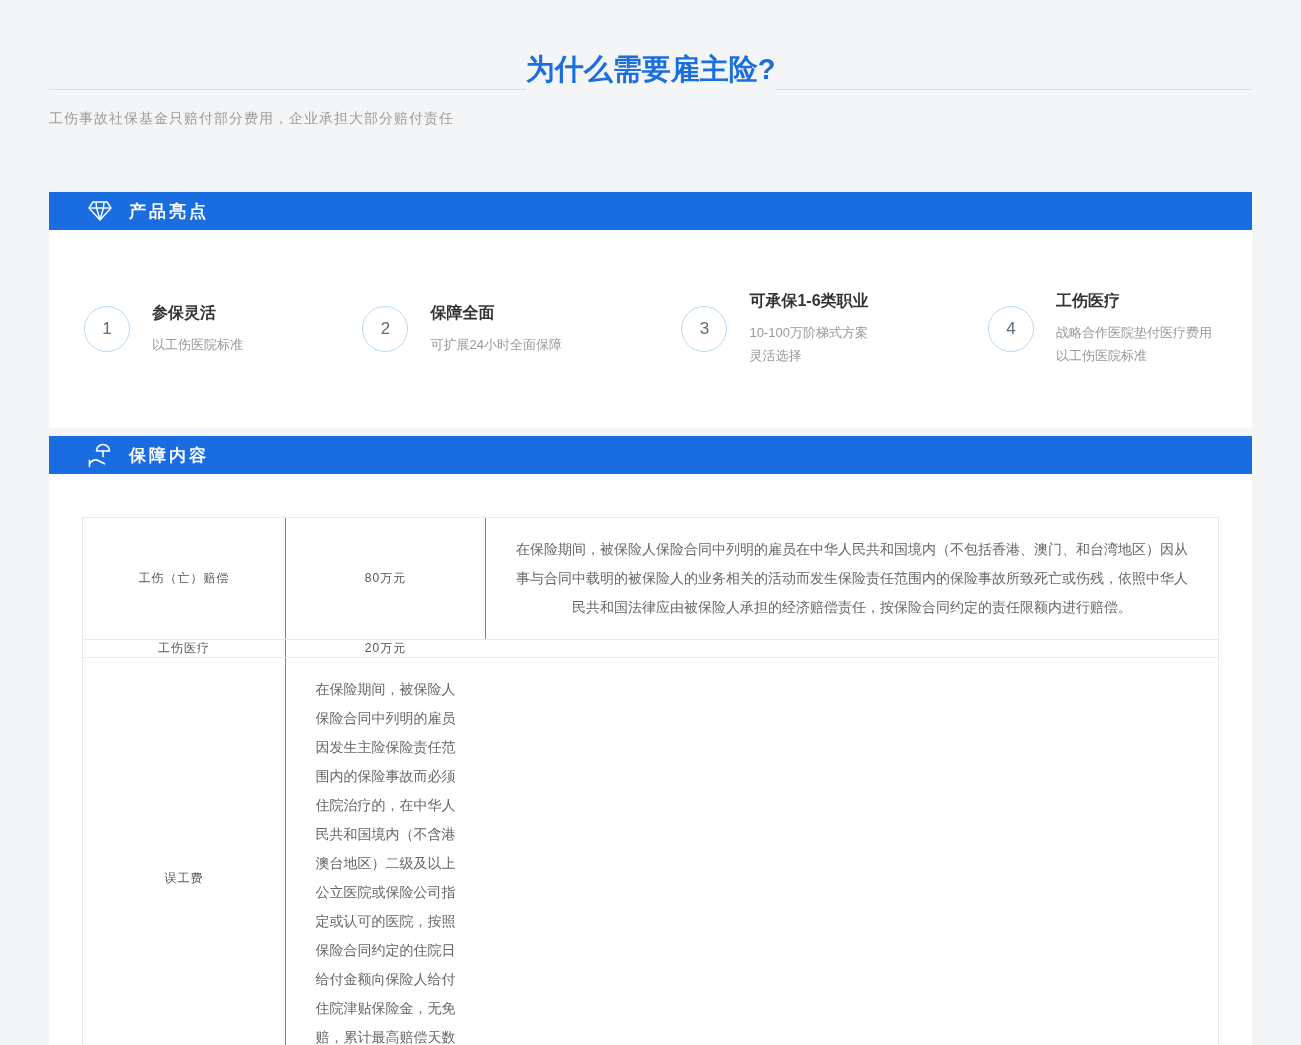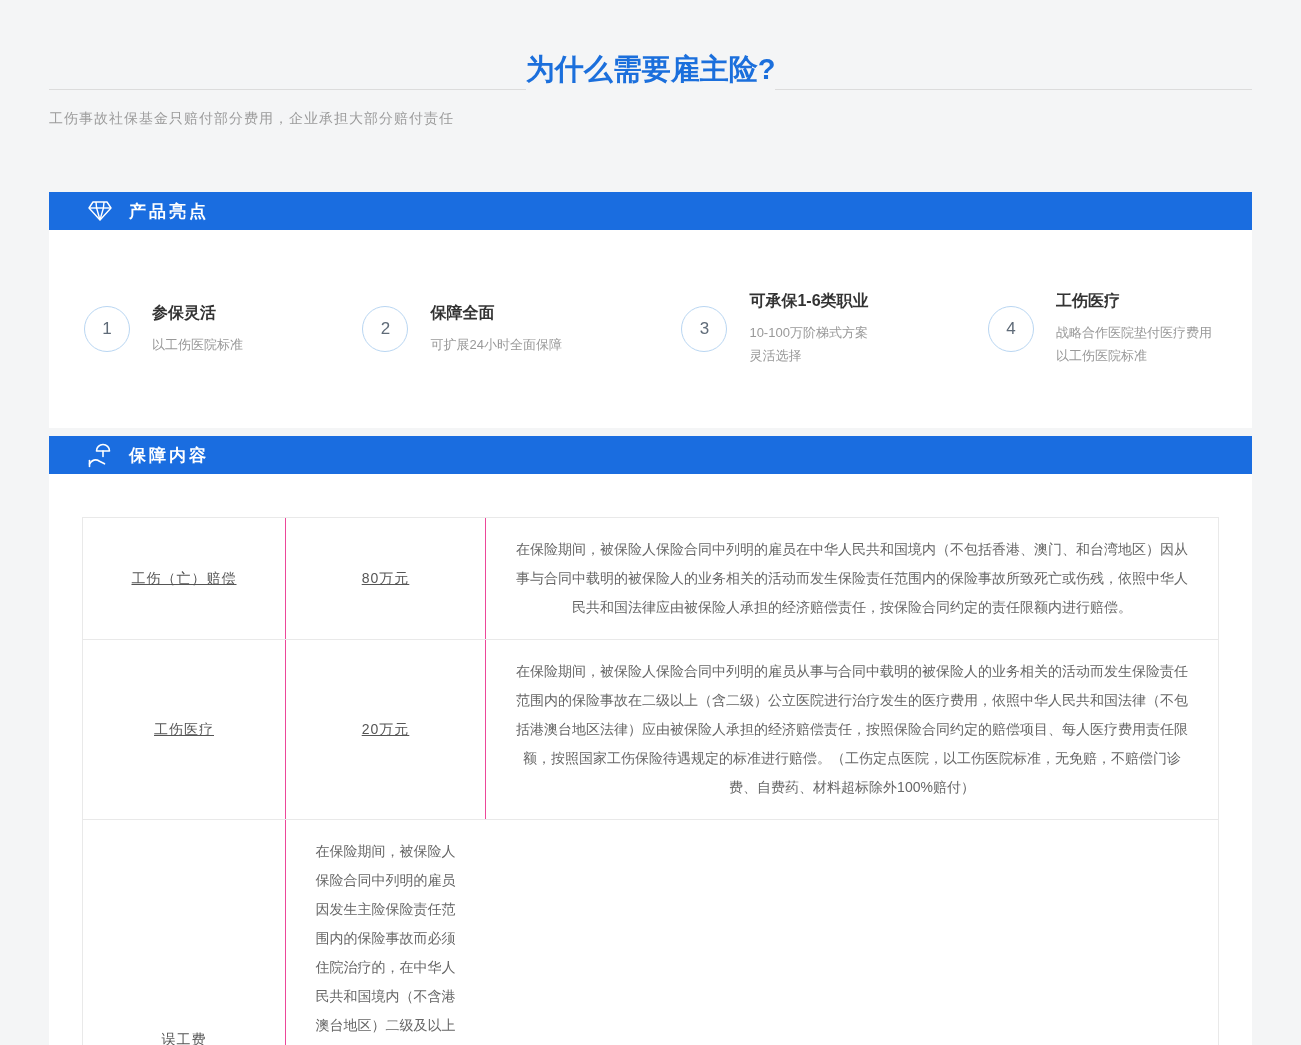--- a/index.html
+++ b/index.html
@@ -47,21 +47,21 @@
   .hl-desc:empty { display: none; }
 
   
   .coverage-section { margin-top: 8px; }
   .coverage-panel { padding: 43px 33px 26px; }
   .ctable { border: 1px solid #e9e9e9; }
   .trow { display: grid; grid-template-columns: 202px 200px 1fr; }
   .trow + .trow { border-top: 1px solid #e9e9e9; }
   .cell { display: flex; align-items: center; justify-content: center; }
   .cell + .cell { border-left: 1px solid #ec4899; }
-  .name-cell, .amount-cell { font-size: 14px; color: #555555; letter-spacing: 1px; text-decoration: underline; }
+  .name-cell, .amount-cell { font-size: 12px; color: #555555; letter-spacing: 1px; }
   .desc-cell {
     font-size: 14px; color: #666666; line-height: 29px;
     text-align: center; padding: 17px 28px;
   }
 
   
   .cta-wrap { display: flex; justify-content: center; margin-top: 36px; }
   .cta-button {
     width: 296px; height: 52px; border: none; border-radius: 27px;
     background: linear-gradient(180deg, #ffa41e 0%, #ff9000 100%);
@@ -157,21 +157,20 @@
 
         <div class="trow">
           <div class="cell name-cell">工伤（亡）赔偿</div>
           <div class="cell amount-cell">80万元</div>
           <div class="cell desc-cell">在保险期间，被保险人保险合同中列明的雇员在中华人民共和国境内（不包括香港、澳门、和台湾地区）因从事与合同中载明的被保险人的业务相关的活动而发生保险责任范围内的保险事故所致死亡或伤残，依照中华人民共和国法律应由被保险人承担的经济赔偿责任，按保险合同约定的责任限额内进行赔偿。</div>
         </div>
 
         <div class="trow">
           <div class="cell name-cell">工伤医疗</div>
           <div class="cell amount-cell">20万元</div>
-          <div class="cell desc-cell">在保险期间，被保险人保险合同中列明的雇员从事与合同中载明的被保险人的业务相关的活动而发生保险责任范围内的保险事故在二级以上（含二级）公立医院进行治疗发生的医疗费用，依照中华人民共和国法律（不包括港澳台地区法律）应由被保险人承担的经济赔偿责任，按照保险合同约定的赔偿项目、每人医疗费用责任限额，按照国家工伤保险待遇规定的标准进行赔偿。（工伤定点医院，以工伤医院标准，无免赔，不赔偿门诊费、自费药、材料超标除外100%赔付）</div>
         </div>
 
         <div class="trow">
           <div class="cell name-cell">误工费</div>
           <div class="cell desc-cell">在保险期间，被保险人保险合同中列明的雇员因发生主险保险责任范围内的保险事故而必须住院治疗的，在中华人民共和国境内（不含港澳台地区）二级及以上公立医院或保险公司指定或认可的医院，按照保险合同约定的住院日给付金额向保险人给付住院津贴保险金，无免赔，累计最高赔偿天数以180天为限。</div>
         </div>
 
       </div>
 
       <div class="cta-wrap">

